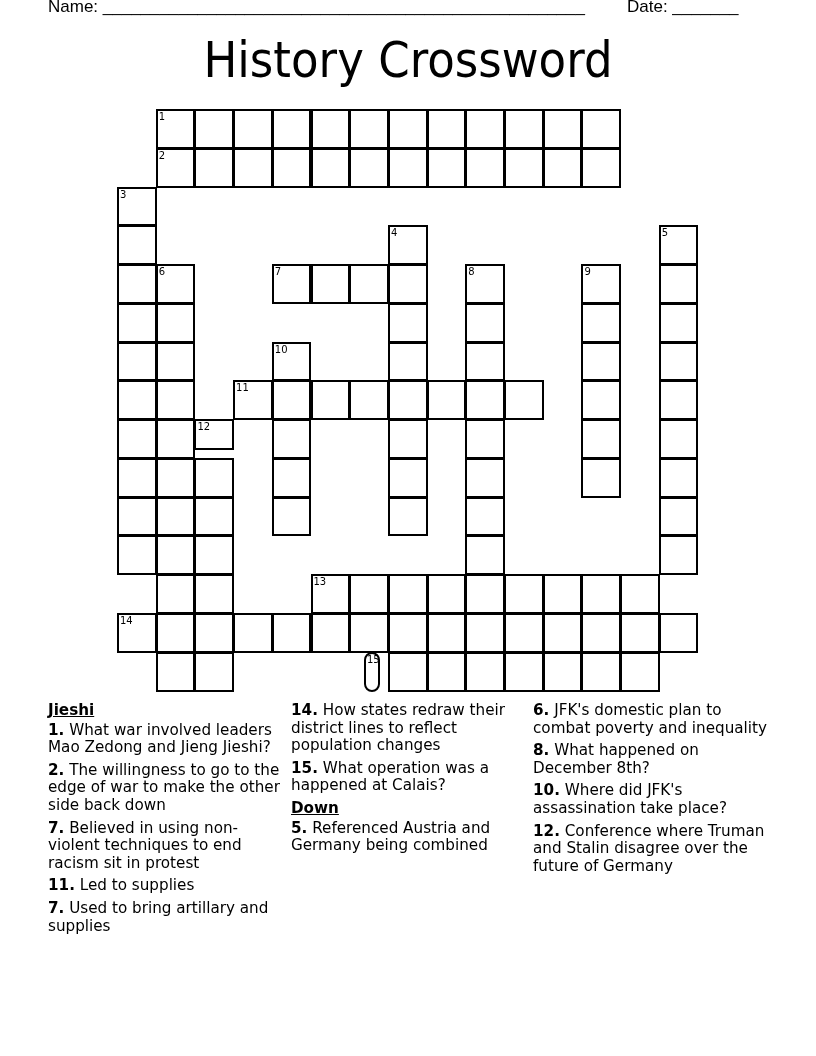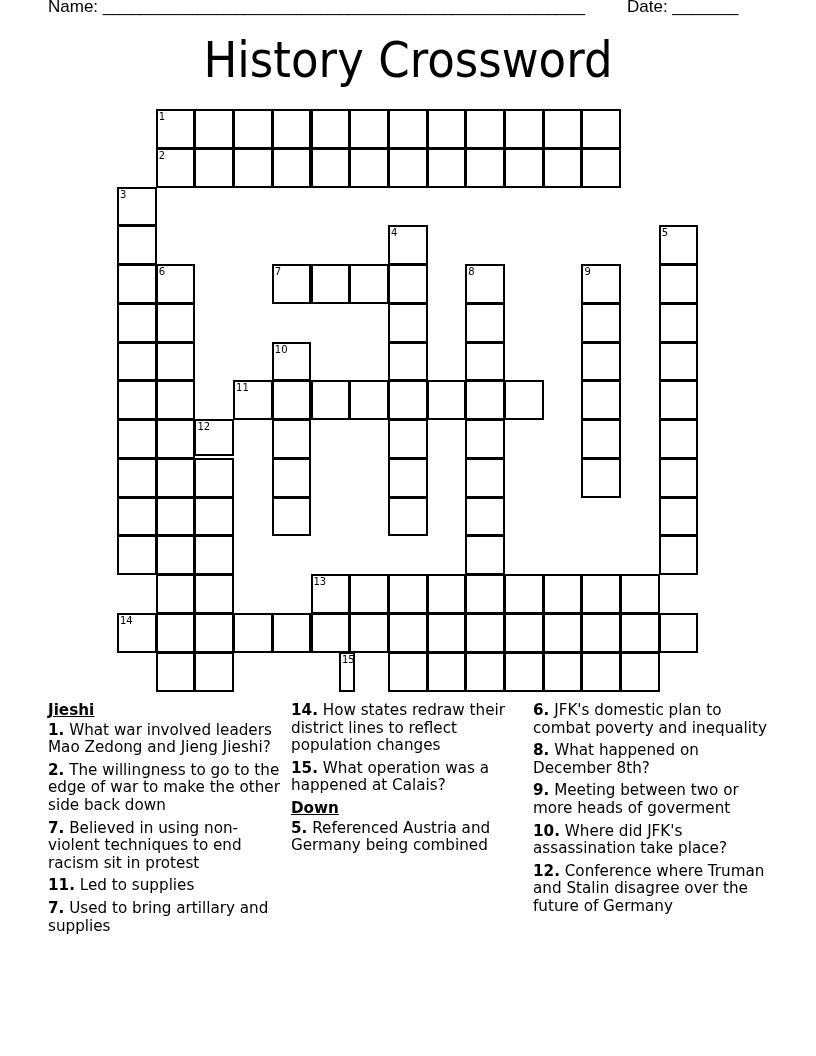--- a/index.html
+++ b/index.html
@@ -134,21 +134,21 @@
     <div class="cell" style="left: 154.8px; top: 310.16px; width: 39.7px; height: 39.77px;"></div>
     <div class="cell" style="left: 154.8px; top: 348.93px; width: 39.7px; height: 39.77px;"></div>
     <div class="cell" style="left: 154.8px; top: 387.7px; width: 39.7px; height: 39.77px;"></div>
     <div class="cell" style="left: 116.1px; top: 271.39px; width: 39.7px; height: 39.77px;">
       <span class="num">11</span>
     </div>
     <div class="cell" style="left: 193.5px; top: 271.39px; width: 39.7px; height: 39.77px;"></div>
     <div class="cell" style="left: 232.2px; top: 271.39px; width: 39.7px; height: 39.77px;"></div>
     <div class="cell" style="left: 309.6px; top: 271.39px; width: 39.7px; height: 39.77px;"></div>
     <div class="cell" style="left: 387px; top: 271.39px; width: 39.7px; height: 39.77px;"></div>
-    <div class="cell" style="left: 77.4px; top: 310.16px; width: 39.7px; height: 37px; text-decoration: underline;">
+    <div class="cell" style="left: 77.4px; top: 310.16px; width: 39.7px; height: 31px; text-decoration: underline;">
       <span class="num">12</span>
     </div>
     <div class="cell" style="left: 77.4px; top: 348.93px; width: 39.7px; height: 39.77px;"></div>
     <div class="cell" style="left: 77.4px; top: 387.7px; width: 39.7px; height: 39.77px;"></div>
     <div class="cell" style="left: 77.4px; top: 426.47px; width: 39.7px; height: 39.77px;"></div>
     <div class="cell" style="left: 77.4px; top: 465.24px; width: 39.7px; height: 39.77px;"></div>
     <div class="cell" style="left: 77.4px; top: 504.01px; width: 39.7px; height: 39.77px;"></div>
     <div class="cell" style="left: 77.4px; top: 542.78px; width: 39.7px; height: 39.77px;"></div>
     <div class="cell" style="left: 193.5px; top: 465.24px; width: 39.7px; height: 39.77px;">
       <span class="num">13</span>
@@ -168,21 +168,21 @@
     <div class="cell" style="left: 193.5px; top: 504.01px; width: 39.7px; height: 39.77px;"></div>
     <div class="cell" style="left: 232.2px; top: 504.01px; width: 39.7px; height: 39.77px;"></div>
     <div class="cell" style="left: 270.9px; top: 504.01px; width: 39.7px; height: 39.77px;"></div>
     <div class="cell" style="left: 309.6px; top: 504.01px; width: 39.7px; height: 39.77px;"></div>
     <div class="cell" style="left: 348.3px; top: 504.01px; width: 39.7px; height: 39.77px;"></div>
     <div class="cell" style="left: 387px; top: 504.01px; width: 39.7px; height: 39.77px;"></div>
     <div class="cell" style="left: 425.7px; top: 504.01px; width: 39.7px; height: 39.77px;"></div>
     <div class="cell" style="left: 464.4px; top: 504.01px; width: 39.7px; height: 39.77px;"></div>
     <div class="cell" style="left: 503.1px; top: 504.01px; width: 39.7px; height: 39.77px;"></div>
     <div class="cell" style="left: 541.8px; top: 504.01px; width: 39.7px; height: 39.77px;"></div>
-    <div class="cell" style="left: 222px; top: 542.78px; width: 16px; height: 39.77px;">
+    <div class="cell" style="left: 247px; top: 542.78px; width: 16px; height: 39.77px; border-radius: 15px;">
       <span class="num">15</span>
     </div>
     <div class="cell" style="left: 270.9px; top: 542.78px; width: 39.7px; height: 39.77px;"></div>
     <div class="cell" style="left: 309.6px; top: 542.78px; width: 39.7px; height: 39.77px;"></div>
     <div class="cell" style="left: 348.3px; top: 542.78px; width: 39.7px; height: 39.77px;"></div>
     <div class="cell" style="left: 387px; top: 542.78px; width: 39.7px; height: 39.77px;"></div>
     <div class="cell" style="left: 425.7px; top: 542.78px; width: 39.7px; height: 39.77px;"></div>
     <div class="cell" style="left: 464.4px; top: 542.78px; width: 39.7px; height: 39.77px;"></div>
     <div class="cell" style="left: 503.1px; top: 542.78px; width: 39.7px; height: 39.77px;"></div>
   </div>
@@ -199,16 +199,15 @@
 <div class="clues col2">
   <div class="clue"><b>14.</b> <span>How states redraw their district lines to reflect population changes</span></div>
   <div class="clue"><b>15.</b> <span>What operation was a happened at Calais?</span></div>
   <div class="section-head">Down</div>
   <div class="clue"><b>5.</b> <span>Referenced Austria and Germany being combined</span></div>
 </div>
 
 <div class="clues col3">
   <div class="clue"><b>6.</b> <span>JFK's domestic plan to combat poverty and inequality</span></div>
   <div class="clue"><b>8.</b> <span>What happened on December 8th?</span></div>
-  <div class="clue"><b>9.</b> <span>Meeting between two or more heads of goverment</span></div>
   <div class="clue"><b>10.</b> <span>Where did JFK's assassination take place?</span></div>
   <div class="clue"><b>12.</b> <span>Conference where Truman and Stalin disagree over the future of Germany</span></div>
 </div>
 
 </body></html>

